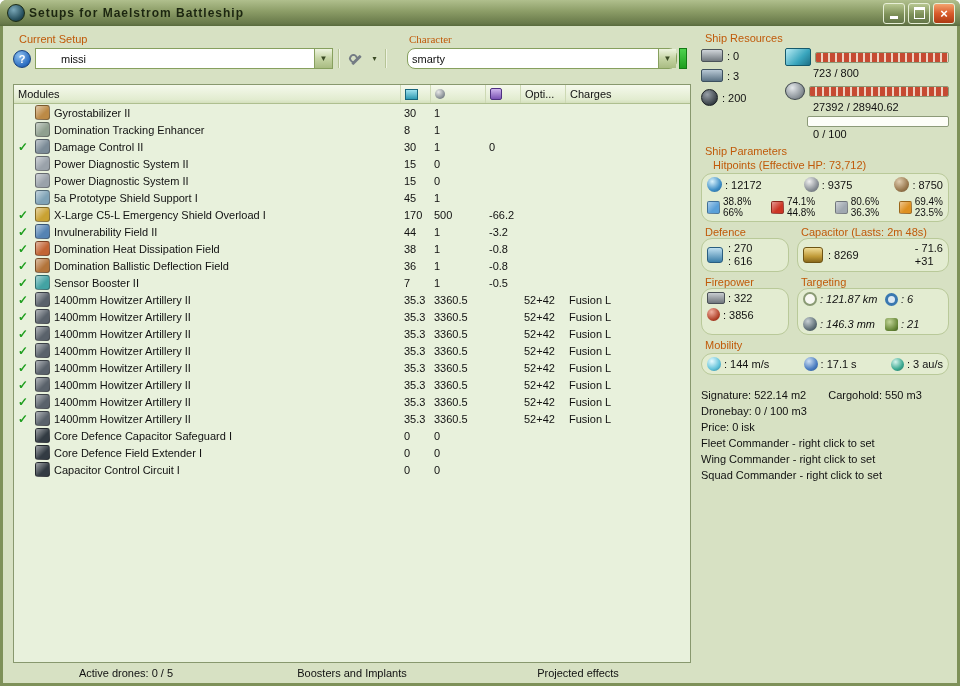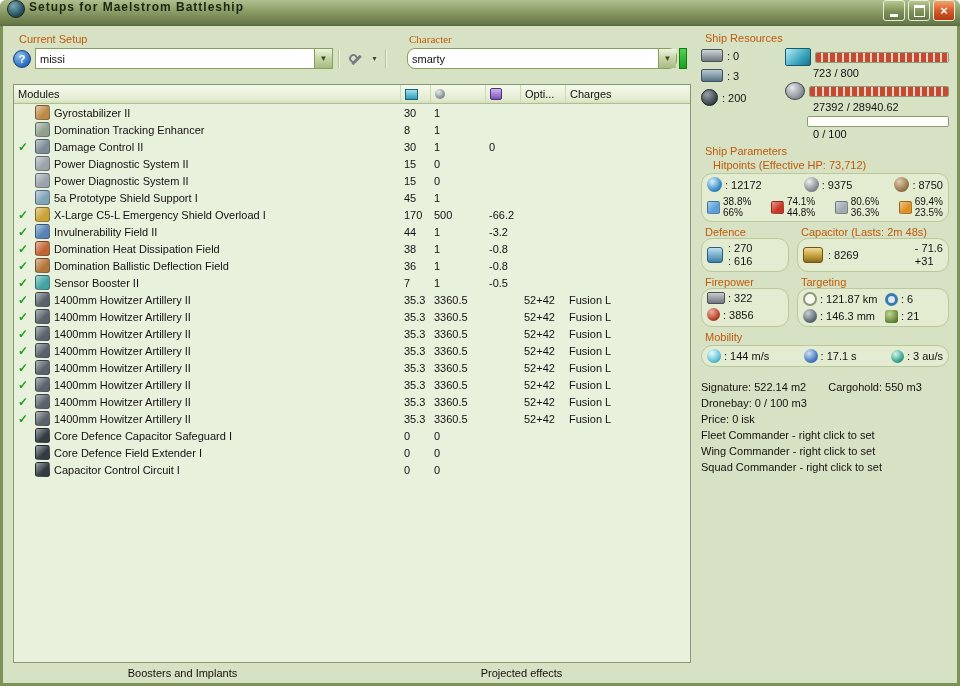--- a/index.html
+++ b/index.html
@@ -1,19 +1,19 @@
 <!DOCTYPE html>
 <html><head>
 <meta charset="utf-8">
 <style>
   html,body{margin:0;padding:0;width:960px;height:686px;overflow:hidden;}
   body{font-family:"Liberation Sans",sans-serif;font-size:11px;color:#111;}
   .window{position:relative;width:960px;height:686px;background:#7e9159;border-radius:7px 7px 0 0;}
   
-  .titlebar{height:26px;display:flex;align-items:flex-start;padding:0 5px;border-radius:6px 6px 0 0;
+  .titlebar{height:26px;display:flex;align-items:center;padding:0 5px;border-radius:6px 6px 0 0;
     background:linear-gradient(#b0bf8d,#8b9c66 45%,#68794a 90%,#586a3d);}
   .app-icon{width:16px;height:16px;border-radius:50%;margin:0 4px 0 2px;
     background:radial-gradient(circle at 35% 30%,#7aa8b8,#27505e 65%,#122830);border:1px solid #1a2a16;}
   .title-text{flex:1;font-weight:bold;font-size:12px;color:#1c2610;letter-spacing:1px;}
   .tb-btn{width:20px;height:19px;margin-left:3px;border-radius:3px;border:1px solid #e6eed6;
     display:flex;align-items:center;justify-content:center;color:#fff;font-weight:bold;cursor:default;
     background:linear-gradient(#b7c791,#7e9058 55%,#647649);}
   .tb-btn.close{background:linear-gradient(#f3a36e,#d95b2b 50%,#ad3a13);font-size:13px;line-height:1;}
   .glyph-min{display:block;width:8px;height:3px;background:#fff;margin-top:9px;}
   .glyph-max{display:block;width:9px;height:8px;border:1px solid #fff;border-top:3px solid #fff;}
@@ -101,21 +101,21 @@
   .cap-right{margin-left:auto;display:flex;flex-direction:column;line-height:13px;text-align:left;}
   .ico.gun{width:16px;height:10px;border-radius:2px;background:linear-gradient(#c8ccd0,#70767c);border:1px solid #4a5056;}
   .ico.volley{width:13px;height:13px;border-radius:50%;background:radial-gradient(circle at 35% 30%,#f0b0a0,#b04028 65%,#701c0c);}
   .ico.range{width:14px;height:14px;border-radius:50%;background:#f8f8f2;border:2px solid #8a9a74;box-sizing:border-box;}
   .ico.targets{width:13px;height:13px;border-radius:50%;border:3px solid #3a78b0;box-sizing:border-box;background:#dce8f2;}
   .ico.scanres{width:14px;height:14px;border-radius:50%;background:radial-gradient(circle at 35% 30%,#c8d0d4,#5a6a72 65%,#324046);}
   .ico.sensor{width:13px;height:13px;border-radius:3px;background:radial-gradient(circle at 35% 30%,#c2d498,#6a8a3a 65%,#415c1e);}
   .ico.speed{width:14px;height:14px;border-radius:50%;background:radial-gradient(circle at 35% 30%,#e8fbff,#62c2da 60%,#237a94);}
   .ico.align{width:14px;height:14px;border-radius:50%;background:radial-gradient(circle at 35% 30%,#cfe0f4,#4a7cc0 60%,#27508a);}
   .ico.warp{width:13px;height:13px;border-radius:50%;background:radial-gradient(circle at 35% 30%,#d4f4ec,#3aa890 60%,#1c6a58);}
-  .tgt-grid{display:grid;grid-template-columns:1fr 58px;row-gap:3px;}
+  .tgt-grid{display:grid;grid-template-columns:1fr 58px;row-gap:11px;font-style:italic;}
   .mob-box{display:flex;justify-content:space-between;margin-top:2px;}
   .info{margin-top:12px;line-height:16px;}
   .info-line1{display:flex;}
   .info-line1 .c2{margin-left:22px;}
 </style>
 </head>
 <body>
 
 <div class="window">
 
@@ -138,21 +138,21 @@
     <div class="left-col">
 
       <div class="topbar">
         <span class="grp-label" style="left:6px;">Current Setup</span>
         <span class="grp-label" style="left:396px;font-family:Liberation Serif, serif;">Character</span>
 
         <span class="help-btn">
             <span>?</span>
           </span>
 
-        <div class="combo" style="left:22px;top:22px;width:298px;">
+        <div class="combo" style="left:22px;top:22px;width:298px;padding-left:21px;">
           <span class="val">missi</span>
           <span class="arrow">▼</span>
         </div>
 
         <span class="vsep" style="left:325px;"></span>
         <span class="tool-btn">
             <i class="tool-glyph"></i>
           </span>
         <span class="tool-dd">▾</span>
         <span class="vsep" style="left:372px;"></span>
@@ -464,20 +464,21 @@
               <span class="m-num">0</span>
               <span class="m-num">0</span>
               <span class="m-num"></span>
               <span class="m-num"></span>
               <span class="m-num"></span>
             </div>
           </div>
       </div>
 
       <div class="statusbar">
+        <span class="status-cell">Active drones: 0 / 5</span>
         <span class="status-cell">Boosters and Implants</span>
         <span class="status-cell">Projected effects</span>
       </div>
 
     </div>
 
     <div class="right-col">
 
       <div class="rgroup-label">Ship Resources</div>
       <div class="res-content">

